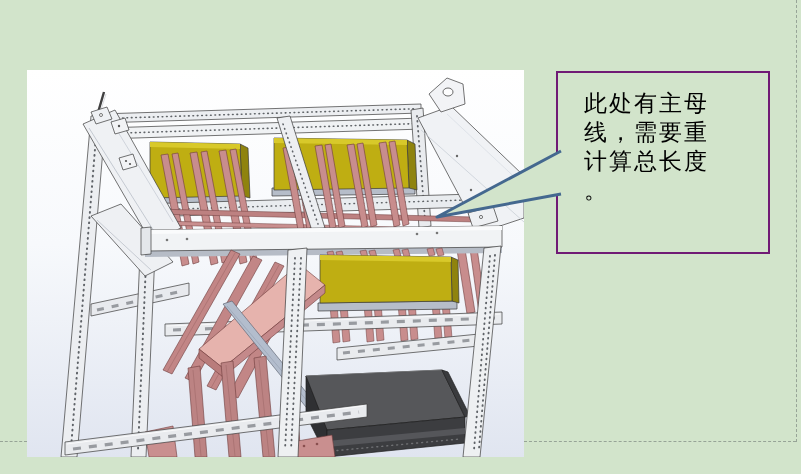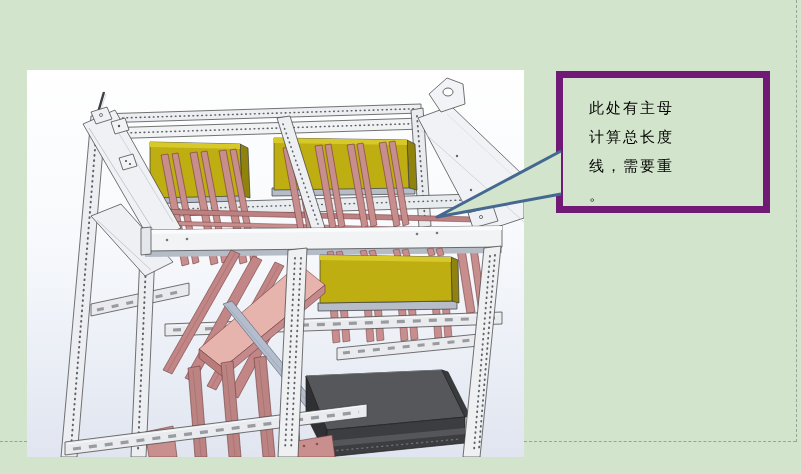--- a/index.html
+++ b/index.html
@@ -17,27 +17,27 @@
   .viewport svg{display:block;width:497px;height:387px;}
   
   .guide{position:absolute;}
   .guide.h{border-top:1px dashed #97a497;height:0;}
   .guide.v{border-left:1px dashed #97a497;width:0;}
   #guide-h-left{left:0;top:441px;width:27px;}
   #guide-h-right{left:524px;top:441px;width:272px;}
   #guide-v-right{left:796px;top:0;height:442px;}
   
   .callout{
-    position:absolute;left:556px;top:71px;width:214px;height:142px;
+    position:absolute;left:556px;top:71px;width:214px;height:183px;
     box-sizing:border-box;
     background:#d2e4cb;
-    border:7px solid #701a75;
+    border:2px solid #701a75;
     padding:16px 4px 0 26px;
     color:#000;
-    font-size:15px;line-height:29px;letter-spacing:2px;
+    font-size:23px;line-height:29px;letter-spacing:2px;
   }
   .callout .line{white-space:nowrap;}
   .callout-tail{
     position:absolute;left:430px;top:140px;width:134px;height:88px;
     overflow:visible;
   }
 </style>
 </head>
 <body>
 
@@ -266,22 +266,22 @@
       <g>
         <polygon points="457,178 474,176 453,387 436,387" fill="#eef0f2" stroke="#3a3a3a" stroke-width="0.7"></polygon>
         <path d="M463,186 L447,380" fill="none" stroke="#5f6368" stroke-width="1.9" stroke-dasharray="0.6,4.6" stroke-linecap="round"></path>
         <path d="M468,185 L452,379" fill="none" stroke="#5f6368" stroke-width="1.9" stroke-dasharray="0.6,4.6" stroke-linecap="round"></path>
       </g>
     </svg>
   </div>
 
   <div class="callout">
     <div class="line">此处有主母</div>
+    <div class="line">线，需要重</div>
     <div class="line">计算总长度</div>
-    <div class="line">线，需要重</div>
     <div class="line">。</div>
   </div>
 
   <svg class="callout-tail" viewBox="0 0 134 88">
     <path d="M131,11 L7,77 L131,54" fill="#d2e4cb" stroke="#44688f" stroke-width="3" stroke-linejoin="round"></path>
   </svg>
 
   <div class="guide h" id="guide-h-left"></div>
   <div class="guide h" id="guide-h-right"></div>
   <div class="guide v" id="guide-v-right"></div>

